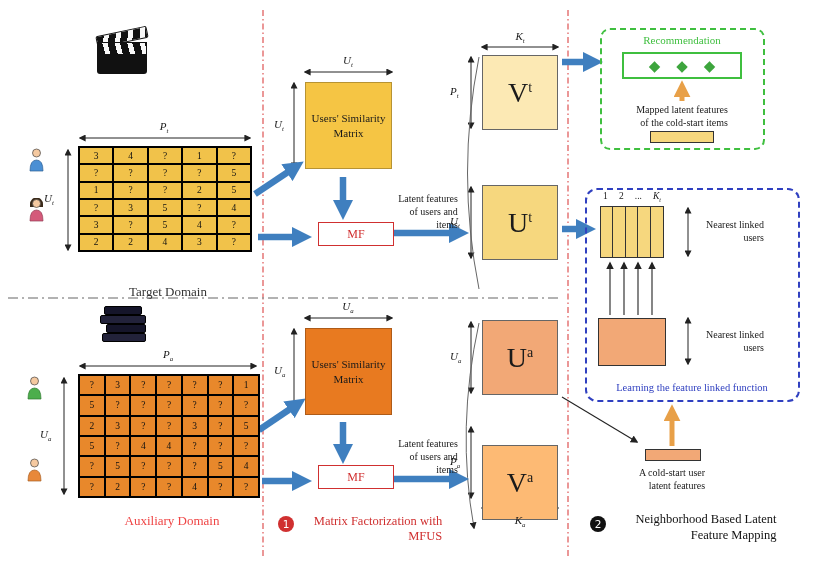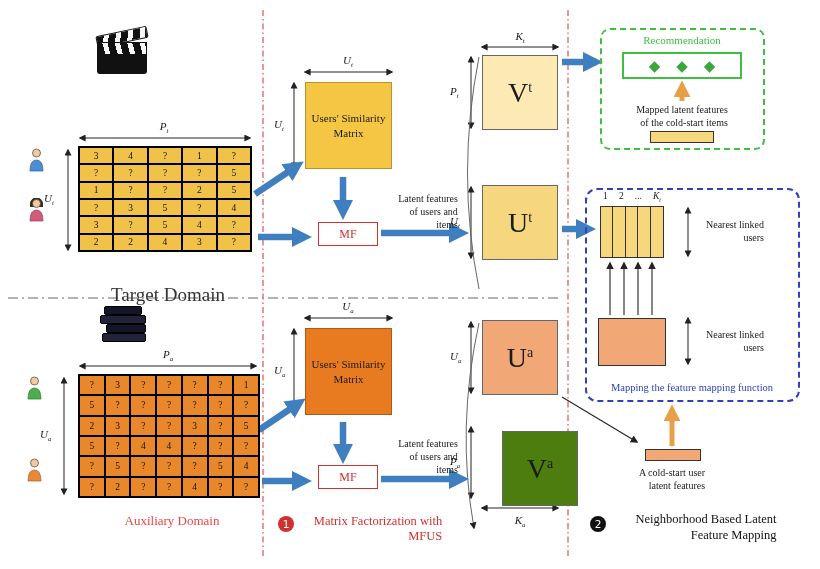--- a/index.html
+++ b/index.html
@@ -7,21 +7,21 @@
   body { position:relative; background:#fff; font-family:"Liberation Serif", serif; color:#1a1a1a; overflow:hidden; }
   .abs { position:absolute; }
   .lbl { position:absolute; font-size:11px; white-space:nowrap; }
   .math { font-style:italic; }
   sub { font-size:0.62em; }
   sup { font-size:0.55em; }
   .center { transform:translateX(-50%); text-align:center; }
   .matrix { position:absolute; display:grid; border:1.5px solid #000; }
   .matrix .cell { border:0.6px solid #000; display:flex; align-items:center; justify-content:center; font-size:9.5px; color:#111; }
   .simbox { position:absolute; width:87px; height:87px; display:flex; flex-direction:column; align-items:center; justify-content:center; font-size:11px; line-height:1.35; text-align:left; border:1px solid rgba(0,0,0,.25); }
-  .mfbox { position:absolute; width:60px; height:24px; border:1px solid #D03030; color:#D03030; background:#fff; display:flex; align-items:center; justify-content:center; font-size:12px; }
+  .mfbox { position:absolute; width:76px; height:24px; border:1px solid #D03030; color:#D03030; background:#fff; display:flex; align-items:center; justify-content:center; font-size:12px; }
   .fbox { position:absolute; width:76px; height:75px; border:1px solid #666; display:flex; align-items:center; justify-content:center; }
   .fletter { font-size:28px; }
   .fletter sup { font-size:14px; }
   .cap { position:absolute; text-align:right; font-size:10px; line-height:1.3; transform:translateX(-50%); white-space:nowrap; }
   .badge { position:absolute; width:16px; height:16px; border-radius:50%; color:#fff; font-size:10.5px; line-height:16px; text-align:center; font-family:"DejaVu Sans", sans-serif; }
   .stripes { position:absolute; width:64px; height:52px; border:1px solid #333; background:#F6D77E; display:grid; grid-template-columns:repeat(5,1fr); }
   .stripe { border-right:1px solid #333; }
   .stripe:last-child { border-right:none; }
   .bar { position:absolute; border:1px solid #333; }
   .obox { position:absolute; border:1px solid #333; background:#F2A876; }
@@ -156,21 +156,21 @@
     <div class="cell">5</div>
     <div class="cell">4</div>
     <div class="cell">?</div>
     <div class="cell">2</div>
     <div class="cell">2</div>
     <div class="cell">4</div>
     <div class="cell">3</div>
     <div class="cell">?</div>
   </div>
 
-<div class="lbl center" style="left:168px;top:284px;font-size:19px;color:#333;">
+<div class="lbl center" style="left:168px;top:284px;font-size:13px;color:#333;">
   <span>Target Domain</span>
 </div>
 
 <div class="abs" style="left:96px;top:306px;width:54px;height:42px;">
   <div class="book" style="top:0;left:8px;width:38px;"></div>
   <div class="book" style="top:9px;left:4px;width:46px;background:#22223a;"></div>
   <div class="book" style="top:18px;left:10px;width:40px;"></div>
   <div class="book" style="top:27px;left:6px;width:44px;background:#22223a;"></div>
 </div>
 
@@ -305,21 +305,21 @@
 <div class="lbl math" style="left:450px;top:350px;">
   <span>U</span><sub>a</sub>
 </div>
 <div class="fbox" style="left:482px;top:320px;background:#F2A876;">
   <span class="fletter"><span>U</span><sup>a</sup></span>
 </div>
 
 <div class="lbl math" style="left:450px;top:455px;">
   <span>P</span><sub>a</sub>
 </div>
-<div class="fbox" style="left:482px;top:431px;background:#4d7c0f;margin-left:20px;">
+<div class="fbox" style="left:482px;top:445px;background:#fdba74;">
   <span class="fletter"><span>V</span><sup>a</sup></span>
 </div>
 <div class="lbl math center" style="left:520px;top:514px;">
   <span>K</span><sub>a</sub>
 </div>
 
 <div class="greenbox"></div>
 <div class="cap" style="left:682px;top:33px;color:#3FBF3F;font-size:11px;">
   <span>Recommendation</span>
 </div>
@@ -351,21 +351,21 @@
 <div class="cap" style="left:735px;top:218px;">
   <div>Nearest linked</div>
   <div>users</div>
 </div>
 <div class="obox" style="left:598px;top:318px;width:68px;height:48px;"></div>
 <div class="cap" style="left:735px;top:328px;">
   <div>Nearest linked</div>
   <div>users</div>
 </div>
 <div class="cap" style="left:692px;top:381px;color:#3040C0;font-size:10.5px;">
-  <span>Mapping the feature mapping function</span>
+  <span>Learning the feature linked function</span>
 </div>
 
 <div class="bar" style="left:645px;top:449px;width:56px;height:12px;background:#F2A876;"></div>
 <div class="cap" style="left:672px;top:466px;">
   <div>A cold-start user</div>
   <div>latent features</div>
 </div>
 
 <div class="badge" style="left:590px;top:516px;background:#111;">
   <span>2</span>

